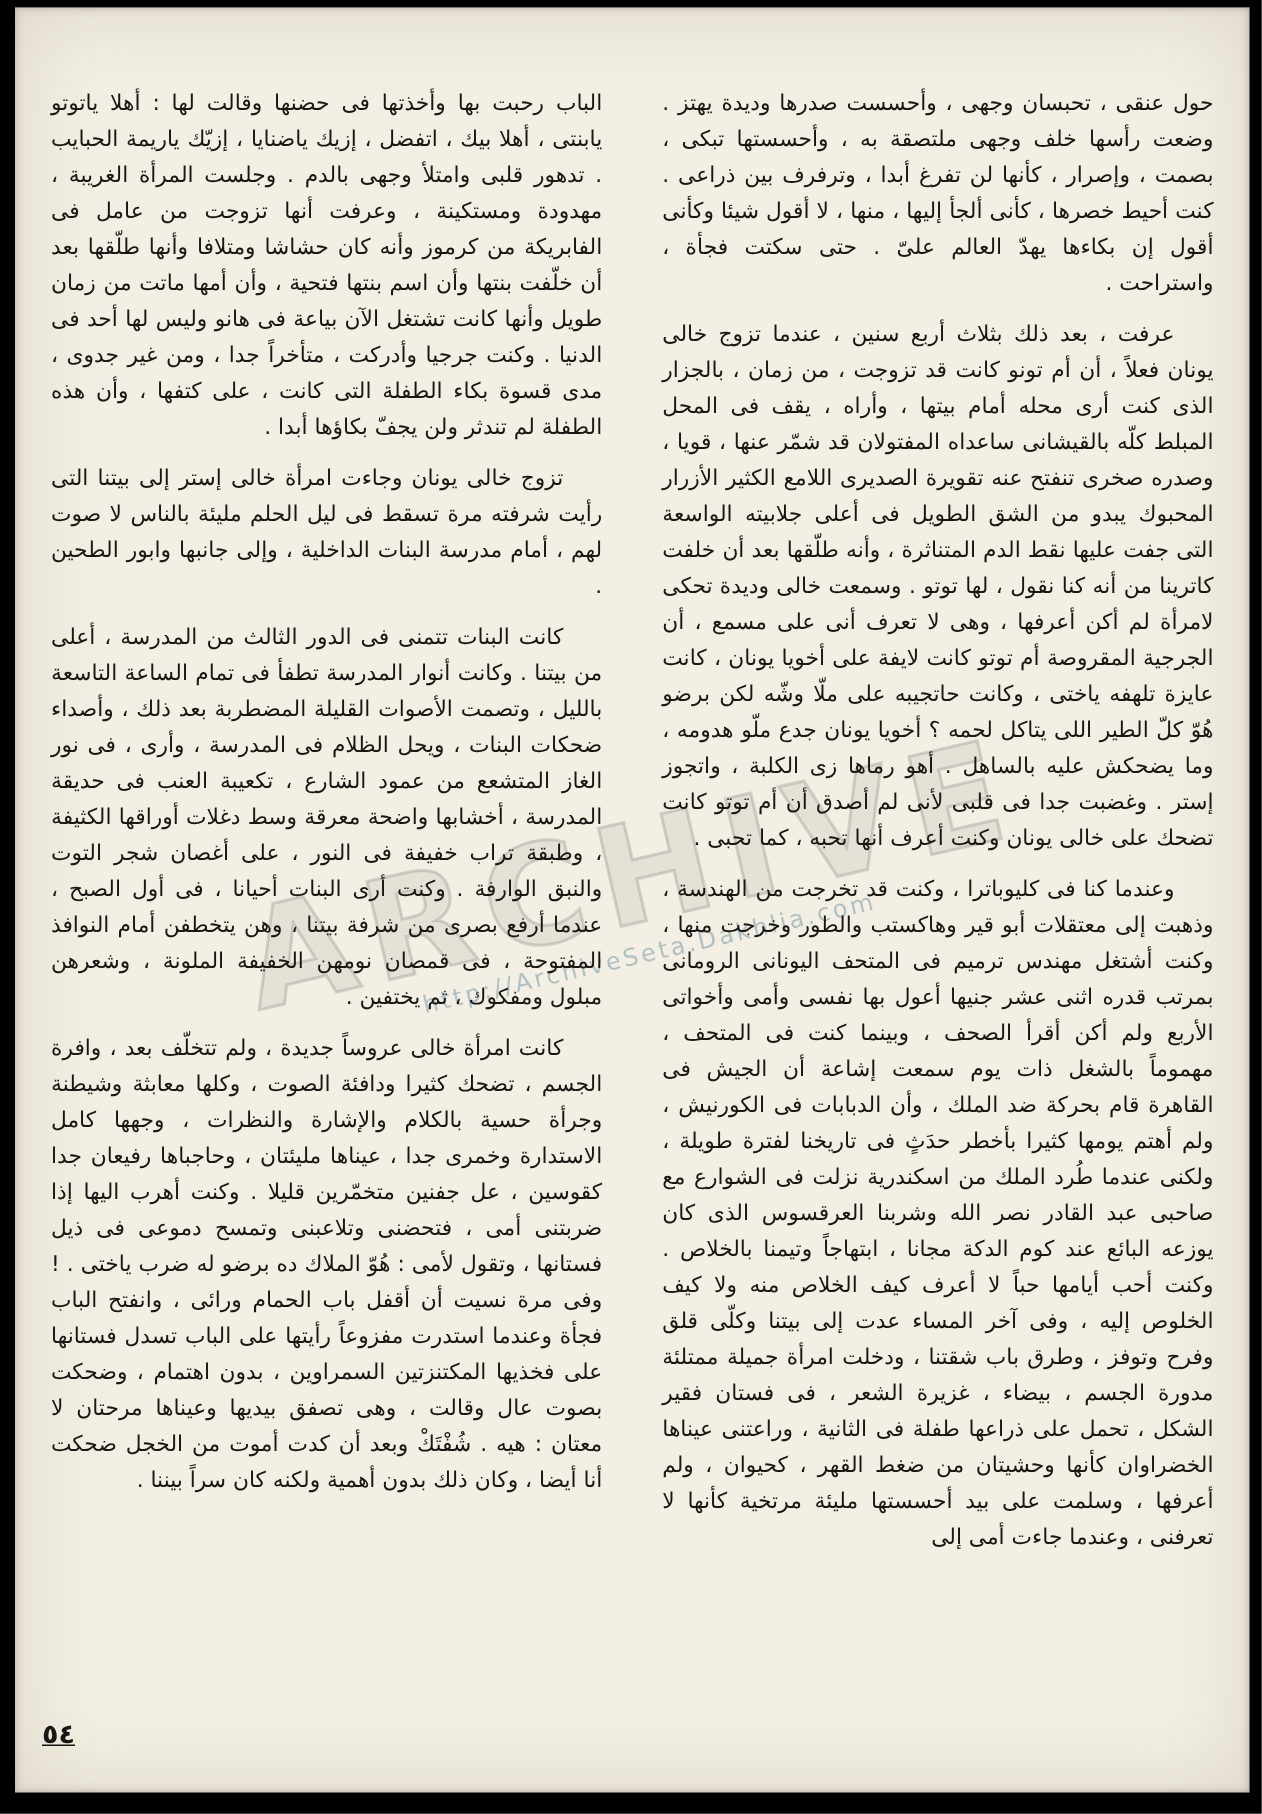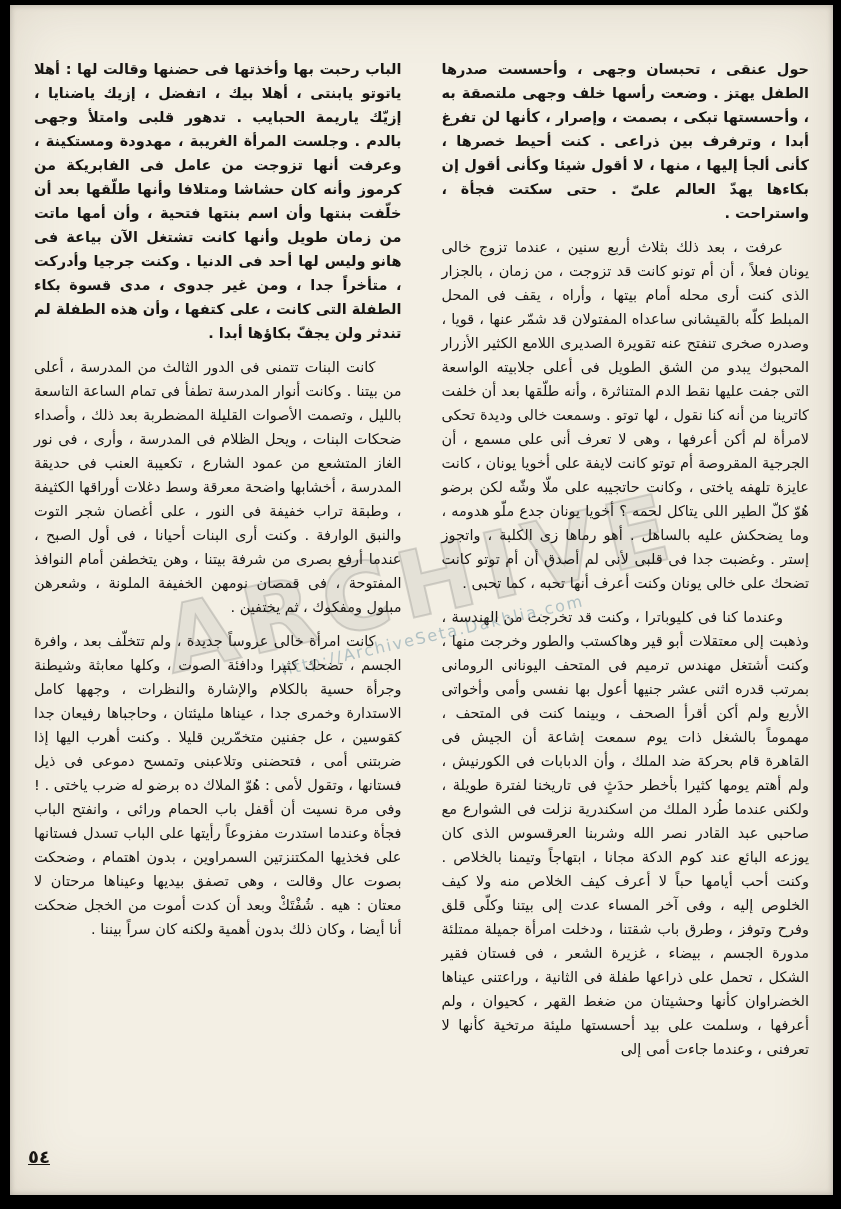--- a/index.html
+++ b/index.html
@@ -29,21 +29,21 @@
     direction:rtl;
     text-align:justify;
     color:#191613;
     font-size:14.5px;
     line-height:24px;
   }
   .para{
     margin:0 0 10px 0;
     text-indent:26px;
   }
-  .para.no-indent{text-indent:0;font-weight:bold;}
+  .para.no-indent{text-indent:0;}
   .page-number{
     position:absolute;
     bottom:28px;
     left:18px; 
     font-size:18px;
     font-weight:bold;
     color:#191613;
     z-index:2;
     text-decoration:underline;
   }
@@ -78,27 +78,28 @@
   <div class="page">
 
     <div class="watermark">
       <div class="wm-title">ARCHIVE</div>
       <div class="wm-url">http://ArchiveSeta.Dakhlia.com</div>
     </div>
 
     <div class="columns">
 
       <div class="col">
-        <p class="para no-indent">حول عنقى ، تحبسان وجهى ، وأحسست صدرها الطفل يهتز . وضعت رأسها خلف وجهى ملتصقة به ، وأحسستها تبكى ، بصمت ، وإصرار ، كأنها لن تفرغ أبدا ، وترفرف بين ذراعى . كنت أحيط خصرها ، كأنى ألجأ إليها ، منها ، لا أقول شيئا وكأنى أقول إن بكاءها يهدّ العالم علىّ . حتى سكتت فجأة ، واستراحت .</p>
+        <p class="para no-indent">حول عنقى ، تحبسان وجهى ، وأحسست صدرها وديدة يهتز . وضعت رأسها خلف وجهى ملتصقة به ، وأحسستها تبكى ، بصمت ، وإصرار ، كأنها لن تفرغ أبدا ، وترفرف بين ذراعى . كنت أحيط خصرها ، كأنى ألجأ إليها ، منها ، لا أقول شيئا وكأنى أقول إن بكاءها يهدّ العالم علىّ . حتى سكتت فجأة ، واستراحت .</p>
         <p class="para">عرفت ، بعد ذلك بثلاث أربع سنين ، عندما تزوج خالى يونان فعلاً ، أن أم تونو كانت قد تزوجت ، من زمان ، بالجزار الذى كنت أرى محله أمام بيتها ، وأراه ، يقف فى المحل المبلط كلّه بالقيشانى ساعداه المفتولان قد شمّر عنها ، قويا ، وصدره صخرى تنفتح عنه تقويرة الصديرى اللامع الكثير الأزرار المحبوك يبدو من الشق الطويل فى أعلى جلابيته الواسعة التى جفت عليها نقط الدم المتناثرة ، وأنه طلّقها بعد أن خلفت كاترينا من أنه كنا نقول ، لها توتو . وسمعت خالى وديدة تحكى لامرأة لم أكن أعرفها ، وهى لا تعرف أنى على مسمع ، أن الجرجية المقروصة أم توتو كانت لايفة على أخويا يونان ، كانت عايزة تلهفه ياختى ، وكانت حاتجيبه على ملّا وشّه لكن برضو هُوّ كلّ الطير اللى يتاكل لحمه ؟ أخويا يونان جدع ملّو هدومه ، وما يضحكش عليه بالساهل . أهو رماها زى الكلبة ، واتجوز إستر . وغضبت جدا فى قلبى لأنى لم أصدق أن أم توتو كانت تضحك على خالى يونان وكنت أعرف أنها تحبه ، كما تحبى .</p>
         <p class="para">وعندما كنا فى كليوباترا ، وكنت قد تخرجت من الهندسة ، وذهبت إلى معتقلات أبو قير وهاكستب والطور وخرجت منها ، وكنت أشتغل مهندس ترميم فى المتحف اليونانى الرومانى بمرتب قدره اثنى عشر جنيها أعول بها نفسى وأمى وأخواتى الأربع ولم أكن أقرأ الصحف ، وبينما كنت فى المتحف ، مهموماً بالشغل ذات يوم سمعت إشاعة أن الجيش فى القاهرة قام بحركة ضد الملك ، وأن الدبابات فى الكورنيش ، ولم أهتم يومها كثيرا بأخطر حدَثٍ فى تاريخنا لفترة طويلة ، ولكنى عندما طُرد الملك من اسكندرية نزلت فى الشوارع مع صاحبى عبد القادر نصر الله وشربنا العرقسوس الذى كان يوزعه البائع عند كوم الدكة مجانا ، ابتهاجاً وتيمنا بالخلاص . وكنت أحب أيامها حباً لا أعرف كيف الخلاص منه ولا كيف الخلوص إليه ، وفى آخر المساء عدت إلى بيتنا وكلّى قلق وفرح وتوفز ، وطرق باب شقتنا ، ودخلت امرأة جميلة ممتلئة مدورة الجسم ، بيضاء ، غزيرة الشعر ، فى فستان فقير الشكل ، تحمل على ذراعها طفلة فى الثانية ، وراعتنى عيناها الخضراوان كأنها وحشيتان من ضغط القهر ، كحيوان ، ولم أعرفها ، وسلمت على بيد أحسستها مليئة مرتخية كأنها لا تعرفنى ، وعندما جاءت أمى إلى</p>
       </div>
 
       <div class="col">
         <p class="para no-indent">الباب رحبت بها وأخذتها فى حضنها وقالت لها : أهلا ياتوتو يابنتى ، أهلا بيك ، اتفضل ، إزيك ياضنايا ، إزيّك ياريمة الحبايب . تدهور قلبى وامتلأ وجهى بالدم . وجلست المرأة الغريبة ، مهدودة ومستكينة ، وعرفت أنها تزوجت من عامل فى الفابريكة من كرموز وأنه كان حشاشا ومتلافا وأنها طلّقها بعد أن خلّفت بنتها وأن اسم بنتها فتحية ، وأن أمها ماتت من زمان طويل وأنها كانت تشتغل الآن بياعة فى هانو وليس لها أحد فى الدنيا . وكنت جرجيا وأدركت ، متأخراً جدا ، ومن غير جدوى ، مدى قسوة بكاء الطفلة التى كانت ، على كتفها ، وأن هذه الطفلة لم تندثر ولن يجفّ بكاؤها أبدا .</p>
+        <p class="para">تزوج خالى يونان وجاءت امرأة خالى إستر إلى بيتنا التى رأيت شرفته مرة تسقط فى ليل الحلم مليئة بالناس لا صوت لهم ، أمام مدرسة البنات الداخلية ، وإلى جانبها وابور الطحين .</p>
         <p class="para">كانت البنات تتمنى فى الدور الثالث من المدرسة ، أعلى من بيتنا . وكانت أنوار المدرسة تطفأ فى تمام الساعة التاسعة بالليل ، وتصمت الأصوات القليلة المضطربة بعد ذلك ، وأصداء ضحكات البنات ، ويحل الظلام فى المدرسة ، وأرى ، فى نور الغاز المتشعع من عمود الشارع ، تكعيبة العنب فى حديقة المدرسة ، أخشابها واضحة معرقة وسط دغلات أوراقها الكثيفة ، وطبقة تراب خفيفة فى النور ، على أغصان شجر التوت والنبق الوارفة . وكنت أرى البنات أحيانا ، فى أول الصبح ، عندما أرفع بصرى من شرفة بيتنا ، وهن يتخطفن أمام النوافذ المفتوحة ، فى قمصان نومهن الخفيفة الملونة ، وشعرهن مبلول ومفكوك ، ثم يختفين .</p>
         <p class="para">كانت امرأة خالى عروساً جديدة ، ولم تتخلّف بعد ، وافرة الجسم ، تضحك كثيرا ودافئة الصوت ، وكلها معابثة وشيطنة وجرأة حسية بالكلام والإشارة والنظرات ، وجهها كامل الاستدارة وخمرى جدا ، عيناها مليئتان ، وحاجباها رفيعان جدا كقوسين ، عل جفنين متخمّرين قليلا . وكنت أهرب اليها إذا ضربتنى أمى ، فتحضنى وتلاعبنى وتمسح دموعى فى ذيل فستانها ، وتقول لأمى : هُوّ الملاك ده برضو له ضرب ياختى . ! وفى مرة نسيت أن أقفل باب الحمام ورائى ، وانفتح الباب فجأة وعندما استدرت مفزوعاً رأيتها على الباب تسدل فستانها على فخذيها المكتنزتين السمراوين ، بدون اهتمام ، وضحكت بصوت عال وقالت ، وهى تصفق بيديها وعيناها مرحتان لا معتان : هيه . شُفْتَكْ وبعد أن كدت أموت من الخجل ضحكت أنا أيضا ، وكان ذلك بدون أهمية ولكنه كان سراً بيننا .</p>
       </div>
 
     </div>
 
     <div class="page-number">٥٤</div>
 
   </div>
 </div>

